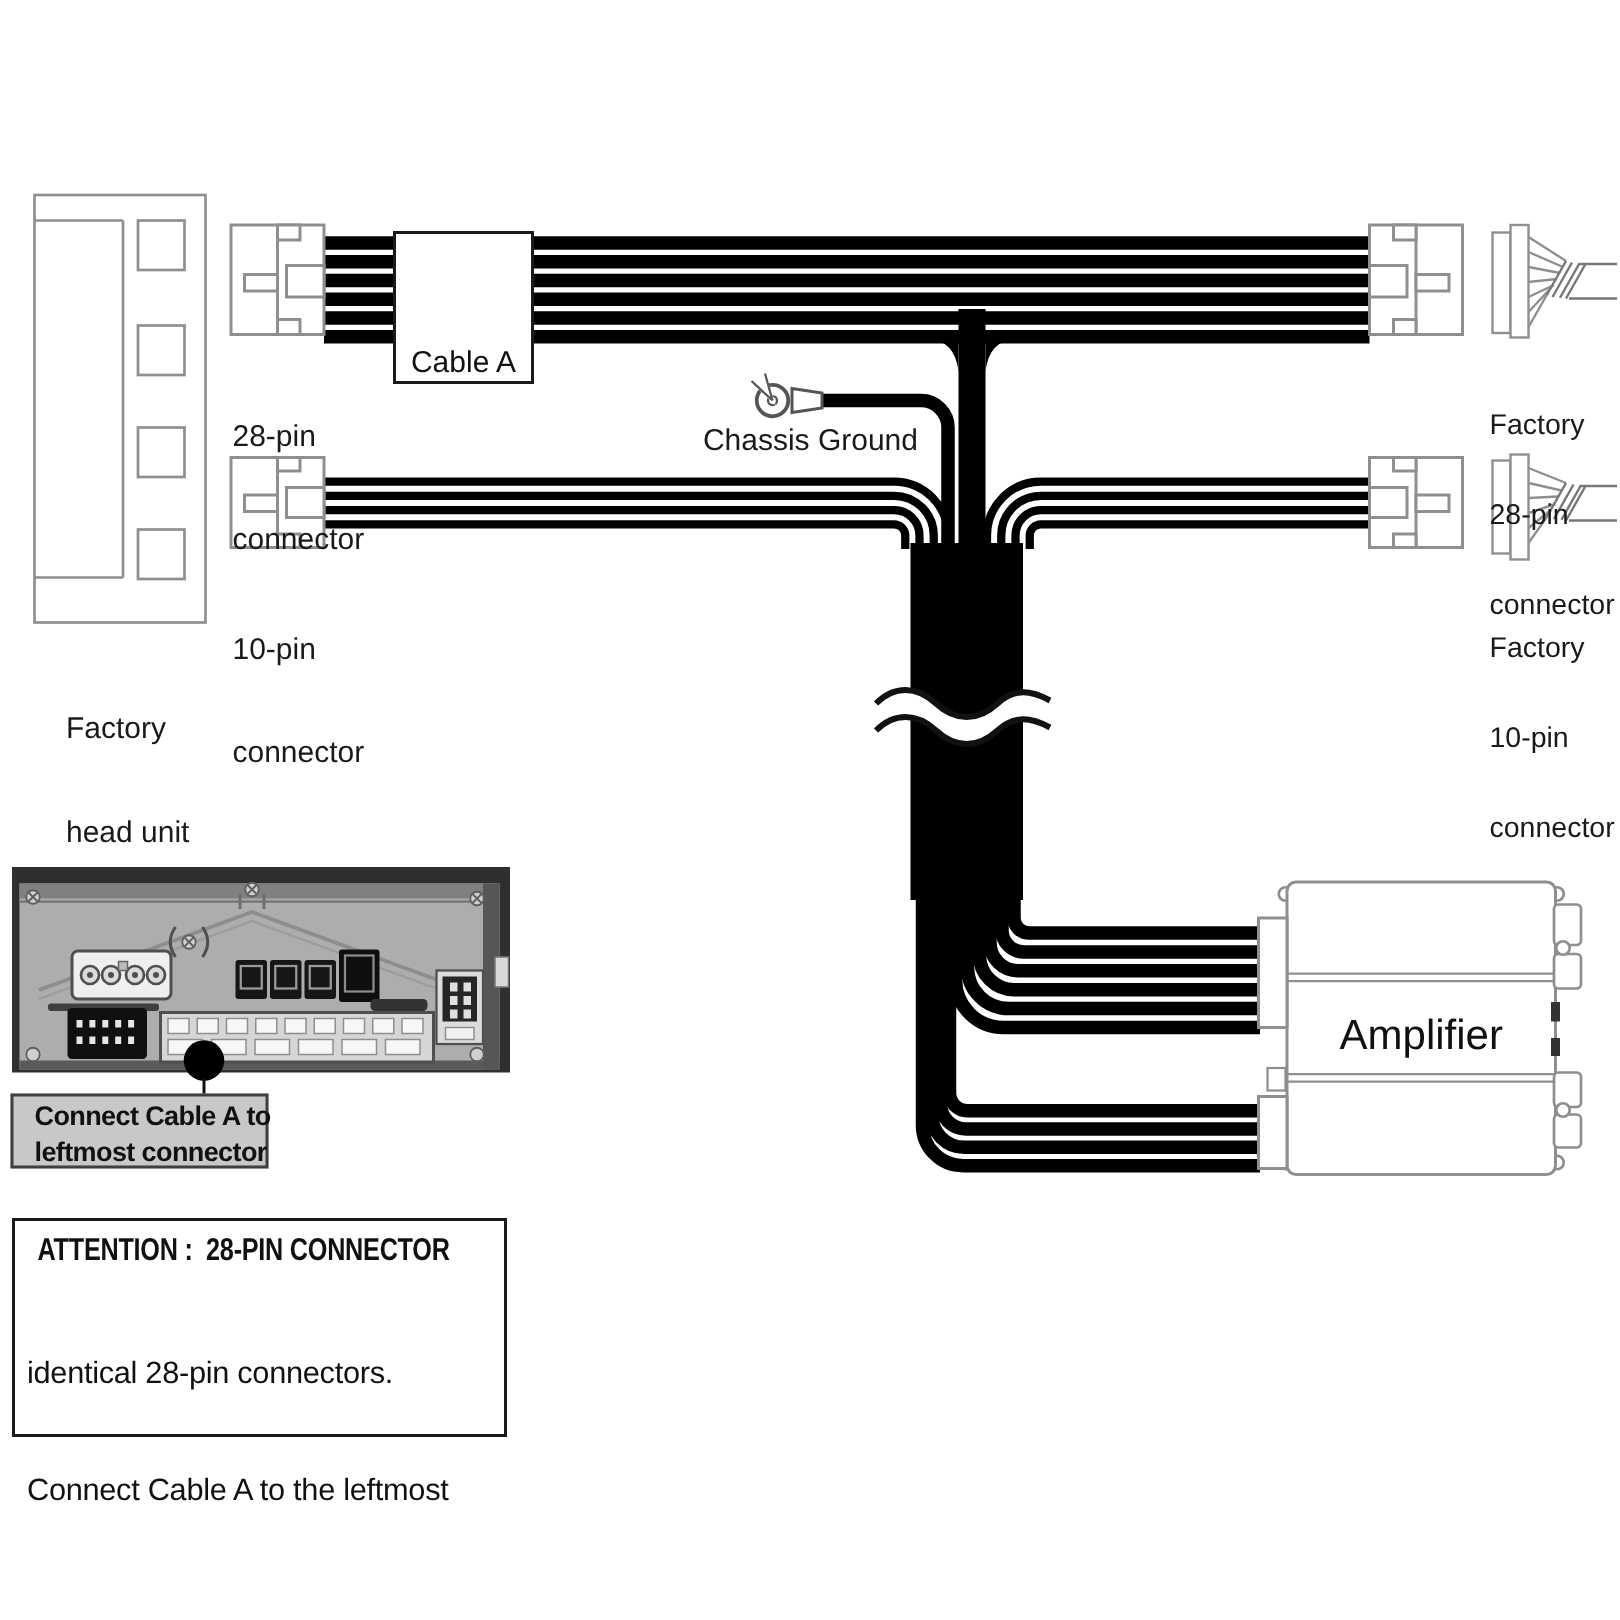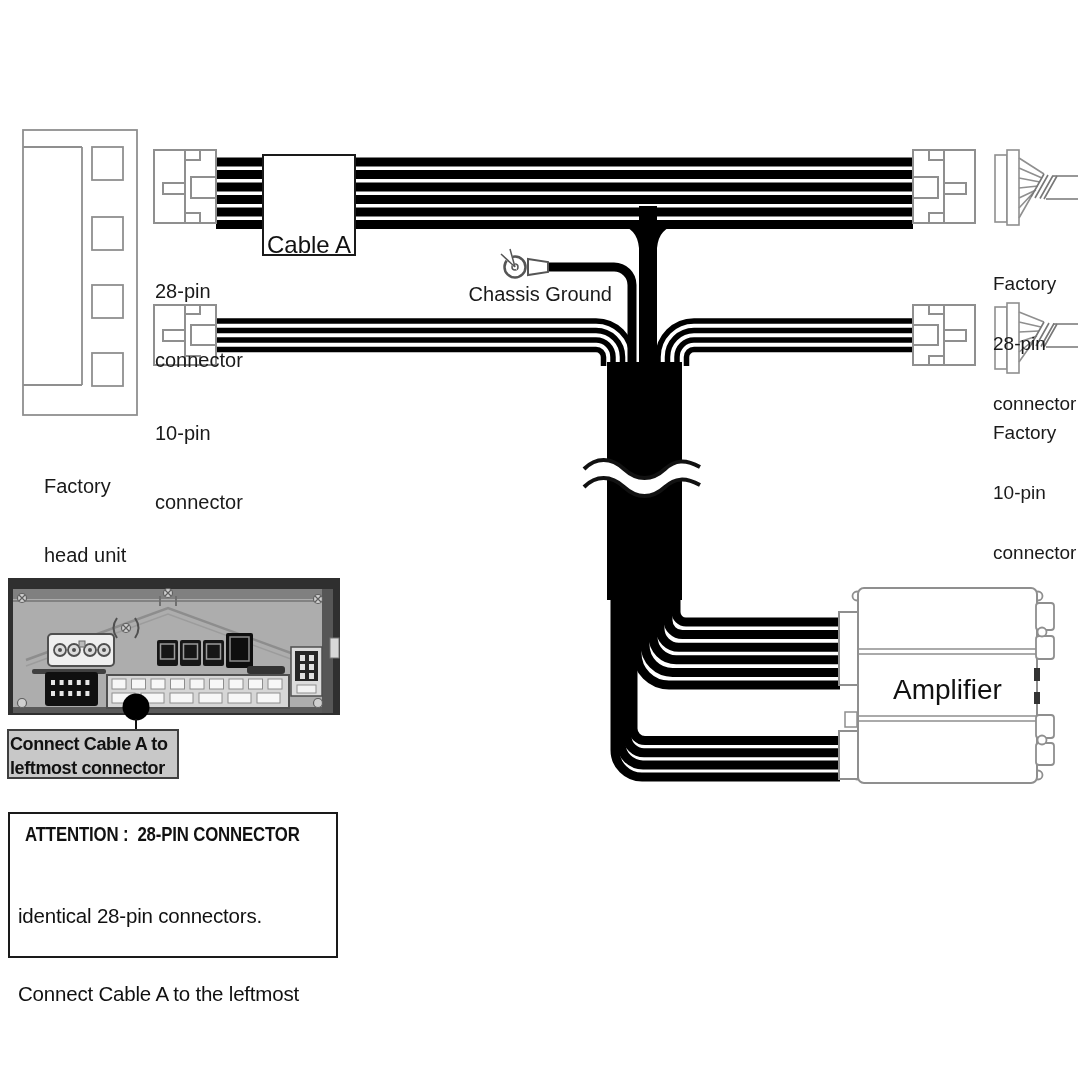--- a/index.html
+++ b/index.html
@@ -3,30 +3,30 @@
 <meta charset="utf-8">
 <style>
   html,body{margin:0;padding:0;background:#ffffff;}
   #stage{position:relative;width:1080px;height:1080px;background:#ffffff;overflow:hidden;
          font-family:"Liberation Sans", sans-serif;color:#111;}
   #art{position:absolute;left:0;top:0;}
   .lbl{position:absolute;font-size:20px;line-height:23px;color:#1a1a1a;white-space:pre;}
   .lbl-sm{position:absolute;font-size:19px;line-height:20px;color:#1a1a1a;white-space:pre;}
   .lbl-center{text-align:right;}
   .callout{position:absolute;left:7px;top:729px;width:172px;height:50px;background:#c8c8c8;
-           border:2px solid #3f3f3f;box-sizing:border-box;padding:1px 1px;
+           border:2px solid #3f3f3f;box-sizing:border-box;padding:1px 14px;
            font-weight:bold;font-size:18px;line-height:24px;letter-spacing:-0.4px;white-space:nowrap;}
   .attention{position:absolute;left:8px;top:812px;width:330px;height:146px;background:#ffffff;
              border:2px solid #1a1a1a;box-sizing:border-box;padding:6px 8px 16px 8px;}
   .attention-titlerow{display:flex;align-items:center;gap:7px;height:28px;}
   .attention-title{display:inline-block;font-weight:bold;font-size:21px;white-space:pre;
                    transform:scaleX(0.8);transform-origin:left center;letter-spacing:-0.2px;}
   .attention-body{margin-top:3px;font-size:20.5px;line-height:26px;letter-spacing:-0.2px;white-space:pre;}
   .amp-label{position:absolute;left:858px;top:674px;width:179px;text-align:center;font-size:28px;}
-  .cableA-label{position:absolute;left:263px;top:231px;width:92px;text-align:center;font-size:24px;}
+  .cableA-label{position:absolute;left:263px;top:231px;width:92px;text-align:center;font-size:20px;}
 </style>
 </head>
 <body>
 
 <div id="stage">
 
 <svg id="art" width="1080" height="1080" viewBox="0 0 1080 1080">
 
   <g fill="none" stroke="#8f8f8f" stroke-width="1.8">
     <rect x="23" y="130" width="114" height="285" fill="#ffffff"></rect>

